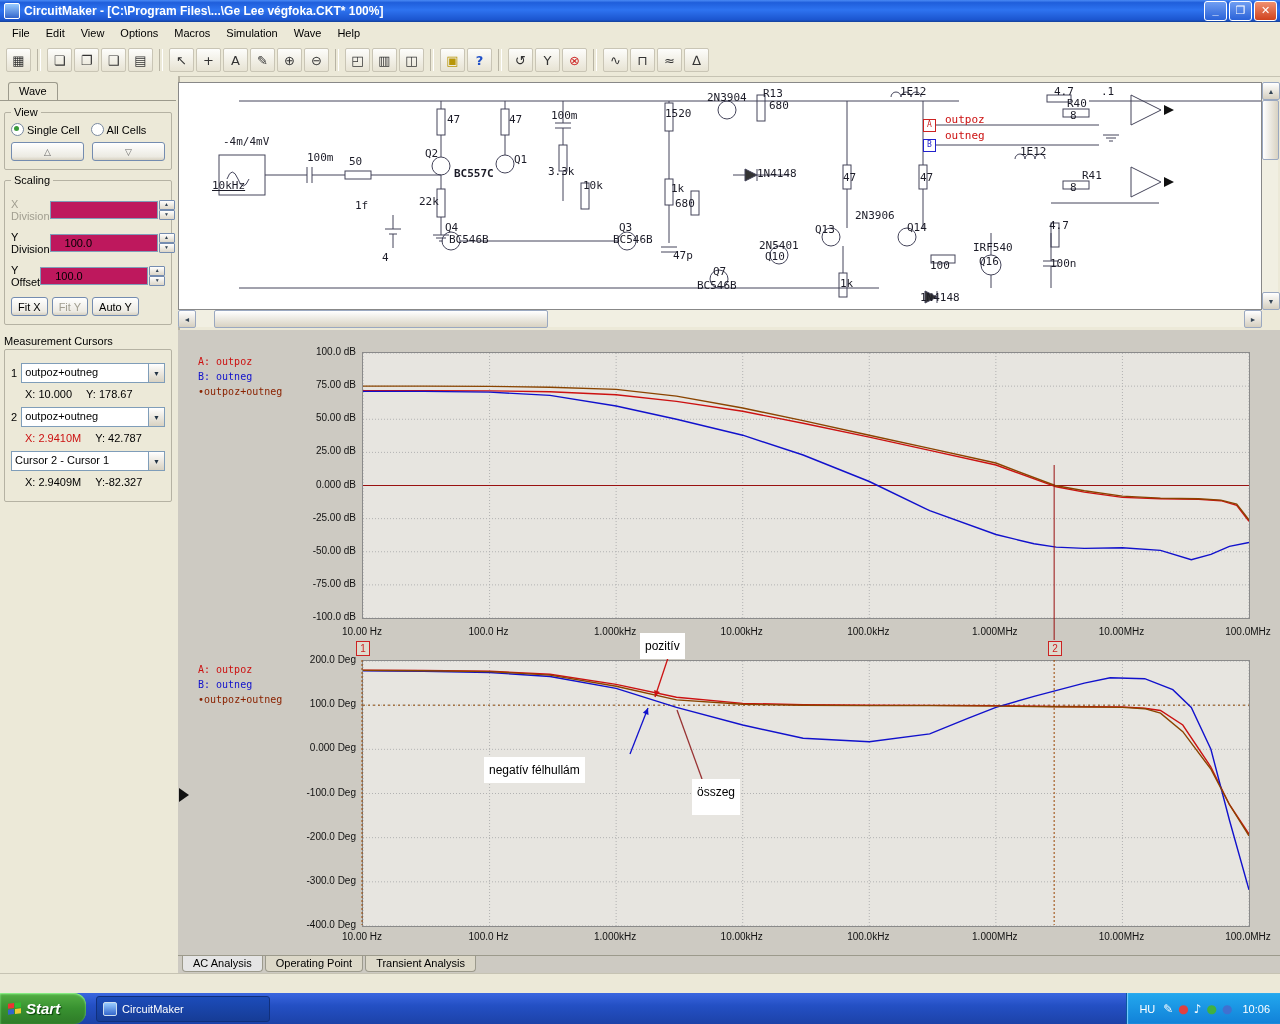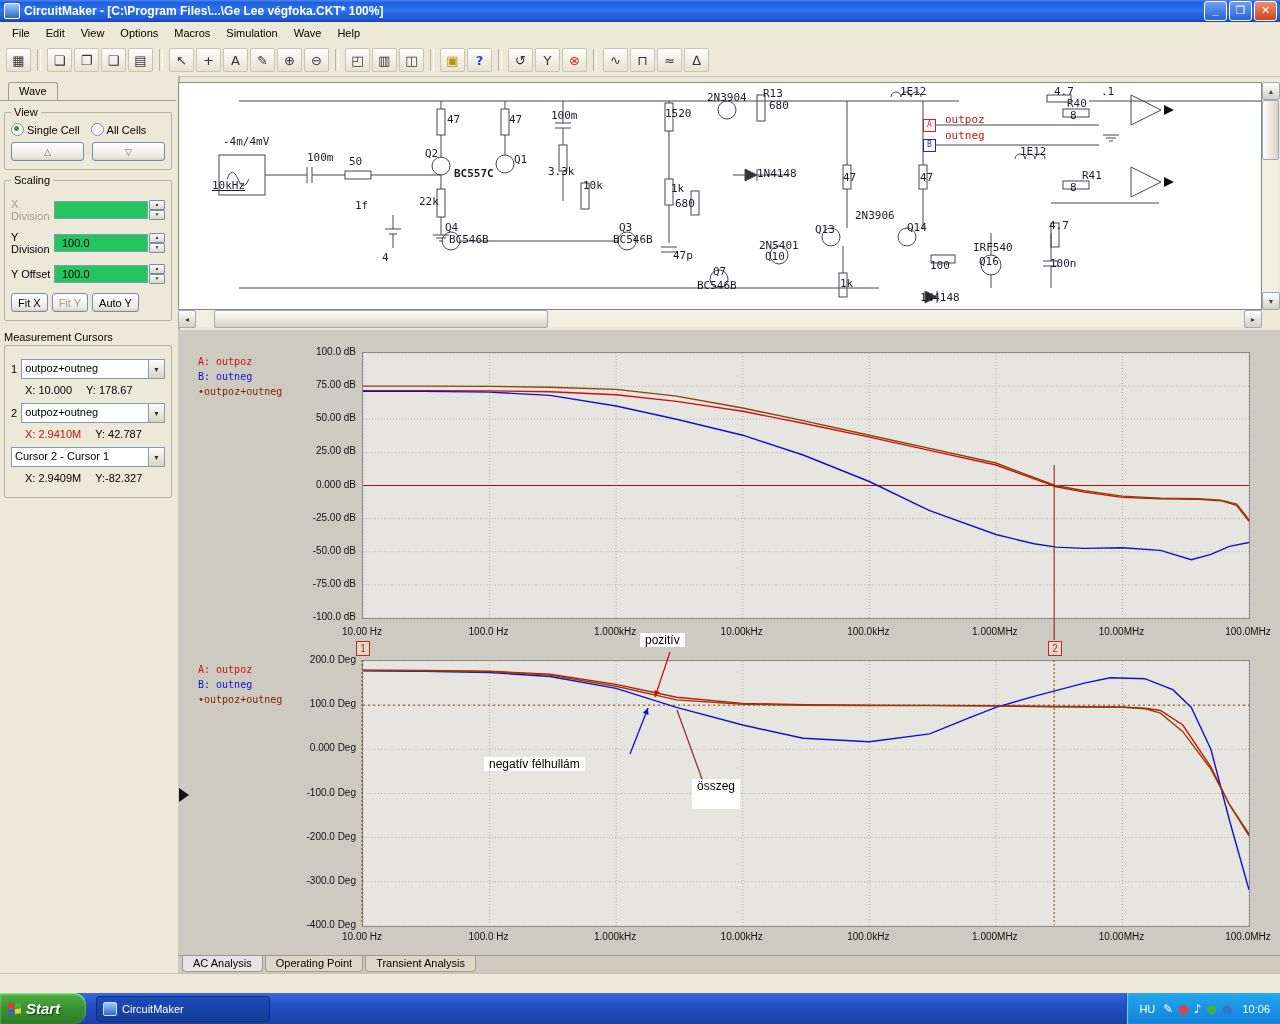--- a/index.html
+++ b/index.html
@@ -37,21 +37,21 @@
   .radio.checked:after{content:"";position:absolute;left:2px;top:2px;width:5px;height:5px;border-radius:50%;background:#3a9a3a;}
   .rlabel{margin-right:8px;}
   .tri-row{display:flex;gap:8px;margin:2px 2px 2px;}
   .btn{display:inline-flex;align-items:center;justify-content:center;height:17px;
     border:1px solid #748cb0;border-radius:3px;background:linear-gradient(#ffffff,#eceae2 80%,#d8d2c2);font-size:11px;padding:0 6px;}
   .btn.tri{width:70px;color:#666;font-size:9px;}
   .btn.dis{color:#a19e90;}
   .srow{display:flex;align-items:center;margin:9px 2px;}
   .slab{width:52px;}
   .slab.dis{color:#a19e90;}
-  .tbox{width:78px;height:16px;border:1px solid #7f9db9;background:#22c55e;font-size:11px;padding:0 7px;
+  .tbox{width:78px;height:16px;border:1px solid #7f9db9;background:#be185d;font-size:11px;padding:0 14px;
     font-family:"Liberation Sans",sans-serif;}
   .spin{display:inline-flex;flex-direction:column;margin-left:1px;}
   .spb{width:14px;height:8px;border:1px solid #748cb0;background:linear-gradient(#fff,#dcd6c8);font-size:5px;
     line-height:7px;text-align:center;color:#345;border-radius:1px;}
   .fit-row{display:flex;gap:4px;margin:8px 2px 2px;}
   .mc-title{margin:10px 0 2px 4px;}
   .mc-row{display:flex;align-items:center;gap:4px;margin:5px 2px;}
   .combo{display:flex;flex:1;height:18px;border:1px solid #7f9db9;background:#fff;align-items:stretch;}
   .combo .val{flex:1;padding:2px 3px;overflow:hidden;white-space:nowrap;}
   .cbtn{width:15px;background:linear-gradient(#fff,#d8d2c2);border-left:1px solid #7f9db9;font-size:7px;
@@ -79,21 +79,21 @@
   .plotbox{position:absolute;border:1px solid #8a8a8a;background:#e7e5e0;box-sizing:content-box;}
   #plot-0{left:184px;top:22px;width:886px;height:265px;}
   #plot-1{left:184px;top:330px;width:886px;height:265px;}
   .ytick{position:absolute;left:110px;width:68px;text-align:right;font-size:10px;color:#111;}
   .xtick{position:absolute;width:64px;text-align:center;font-size:10px;color:#111;}
   .pleg{position:absolute;left:20px;font:10px "DejaVu Sans Mono",monospace;line-height:15px;}
   .pl-a{color:#cc1111;} .pl-b{color:#1111cc;} .pl-s{color:#8a2200;}
   #overlay{position:absolute;left:0;top:0;width:1102px;height:625px;pointer-events:none;z-index:5;}
   .cursorbox{position:absolute;width:12px;height:13px;border:1px solid #cc2222;color:#cc2222;font-size:10px;
     text-align:center;line-height:13px;z-index:6;background:rgba(236,233,216,.55);}
-  .ann{position:absolute;background:#fff;padding:0 5px;font-size:12px;z-index:6;white-space:nowrap;}
+  .ann{position:absolute;background:#fff;padding:6px 5px;font-size:12px;z-index:6;white-space:nowrap;}
   .ann.tall{padding-bottom:16px;}
   .splitter{position:absolute;left:1px;top:458px;width:0;height:0;border:7px solid transparent;
     border-left:10px solid #111;z-index:7;}
   
   .tab-row{position:absolute;left:178px;top:955px;width:1102px;height:18px;border-top:1px solid #9c9a8c;
     display:flex;align-items:flex-start;padding-left:4px;background:#cdcac2;}
   .dtab{padding:1px 10px 2px;border:1px solid #9c9a8c;border-top:none;border-radius:0 0 4px 4px;
     background:#dcd8c8;margin-right:2px;font-size:11px;}
   .dtab.active{background:#e5e5e5;}
   .status-strip{position:absolute;left:0;top:973px;width:1280px;height:20px;background:#ece9d8;border-top:1px solid #c6c3b3;}

